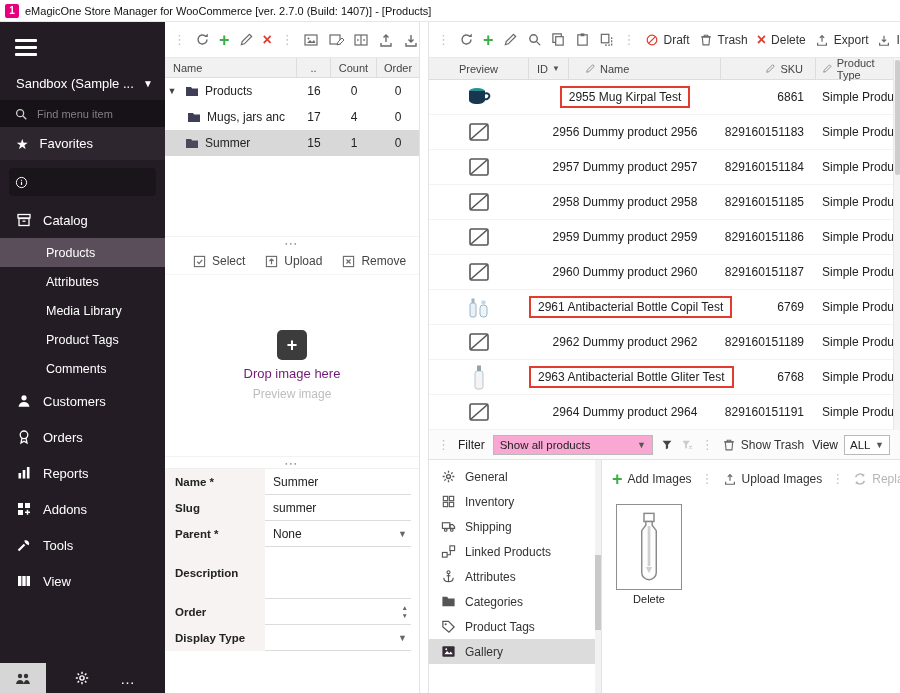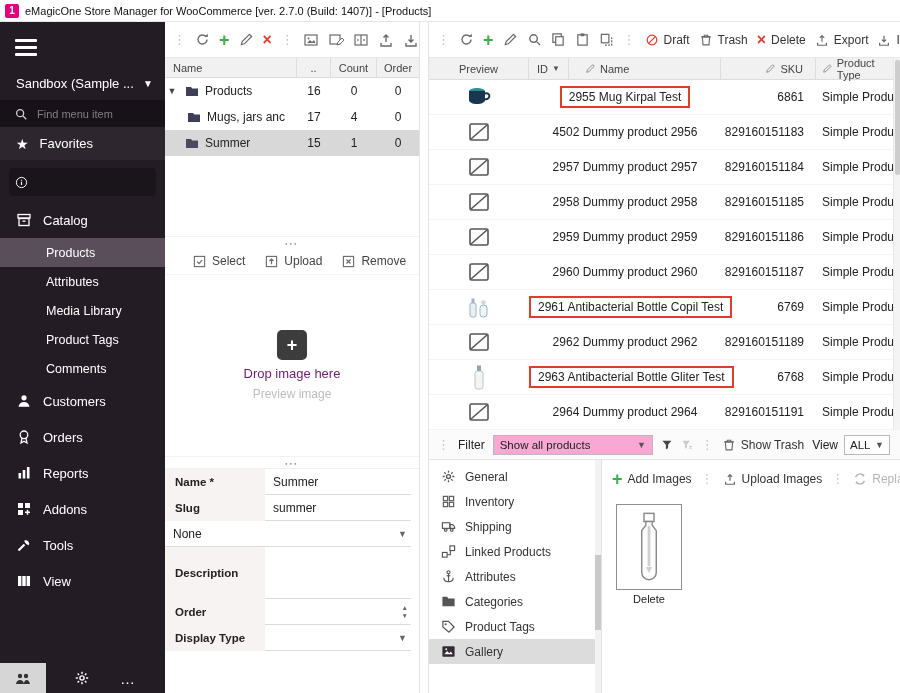--- a/index.html
+++ b/index.html
@@ -392,20 +392,21 @@
               <input value="Summer" style="">
             </div>
         </div>
         <div class="frow">
           <div class="flabel">Slug</div>
           <div class="fval">
               <input value="summer" style="">
             </div>
         </div>
         <div class="frow">
+          <div class="flabel">Parent *</div>
           <div class="fval">
             <span>None</span>
             <span class="arrow">▼</span>
           </div>
         </div>
         <div class="frow tall">
           <div class="flabel">Description</div>
           <div class="fval"></div>
         </div>
         <div class="frow">
@@ -545,21 +546,21 @@
           <div class="pc-type">Simple Produc</div>
         </div>
 
         <div class="prow">
           <div class="pc-preview">
               <svg width="24" height="24" viewBox="0 0 24 24">
                 <rect x="3" y="4" width="18" height="16" rx="1.5" fill="none" stroke="#555" stroke-width="1.6"></rect>
                 <path d="M4 19L20 5" stroke="#555" stroke-width="1.6"></path>
               </svg>
             </div>
-          <div class="pc-idname"><span>4502</span> <span>Dummy product 2956</span></div>
+          <div class="pc-idname"><span>2956</span> <span>Dummy product 2956</span></div>
           <div class="pc-sku">829160151183</div>
           <div class="pc-type">Simple Produc</div>
         </div>
 
         <div class="prow">
           <div class="pc-preview">
               <svg width="24" height="24" viewBox="0 0 24 24">
                 <rect x="3" y="4" width="18" height="16" rx="1.5" fill="none" stroke="#555" stroke-width="1.6"></rect>
                 <path d="M4 19L20 5" stroke="#555" stroke-width="1.6"></path>
               </svg>

